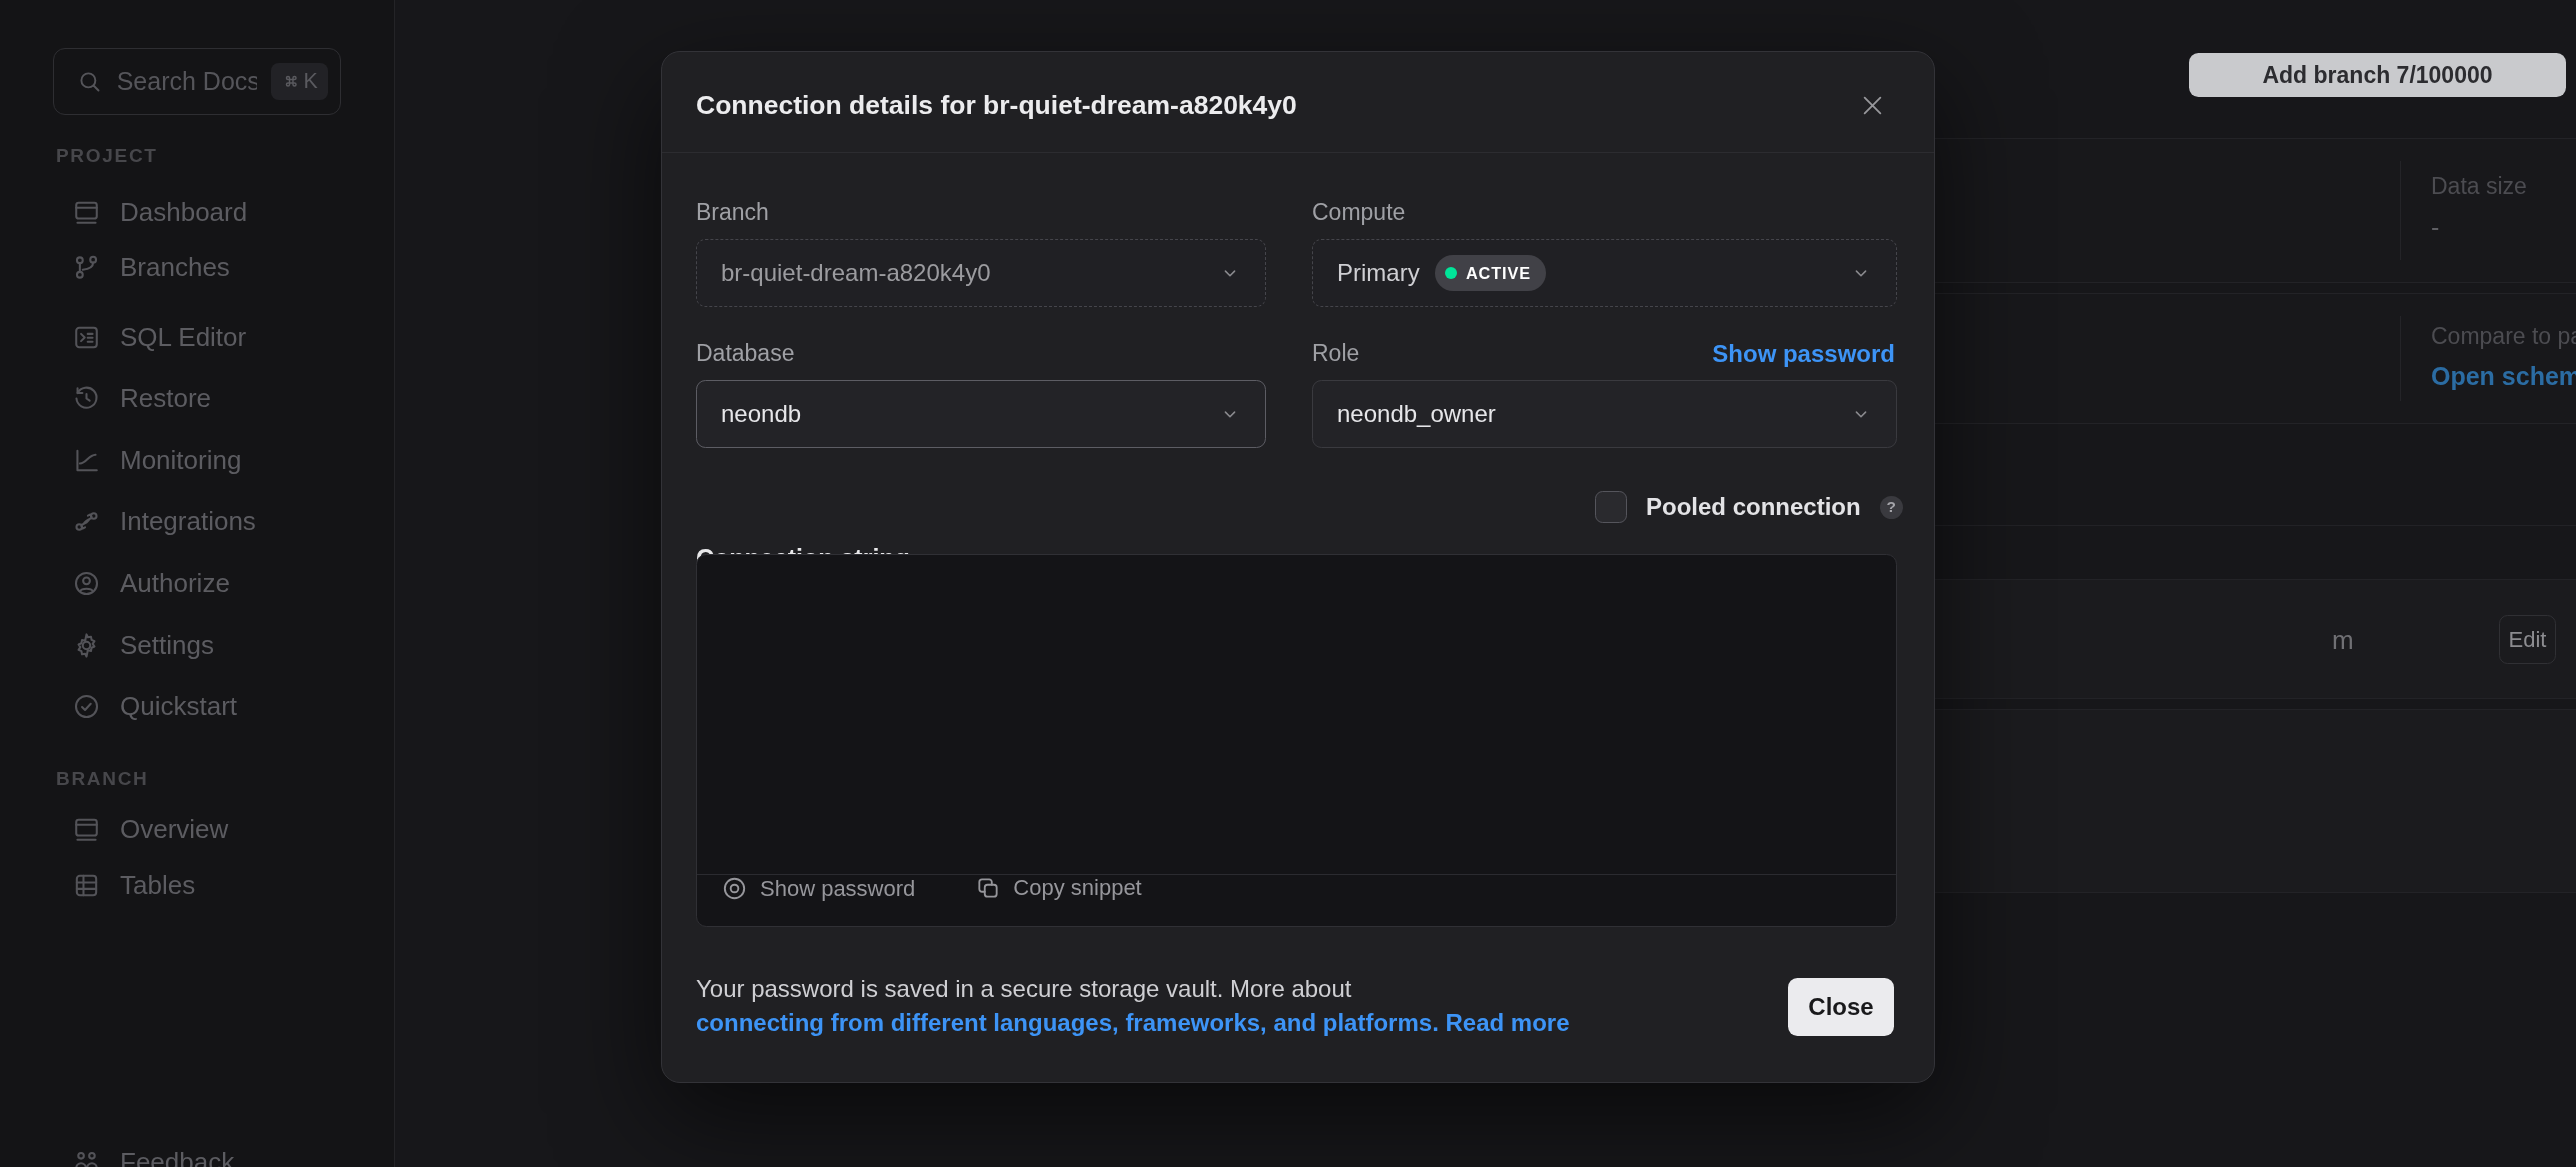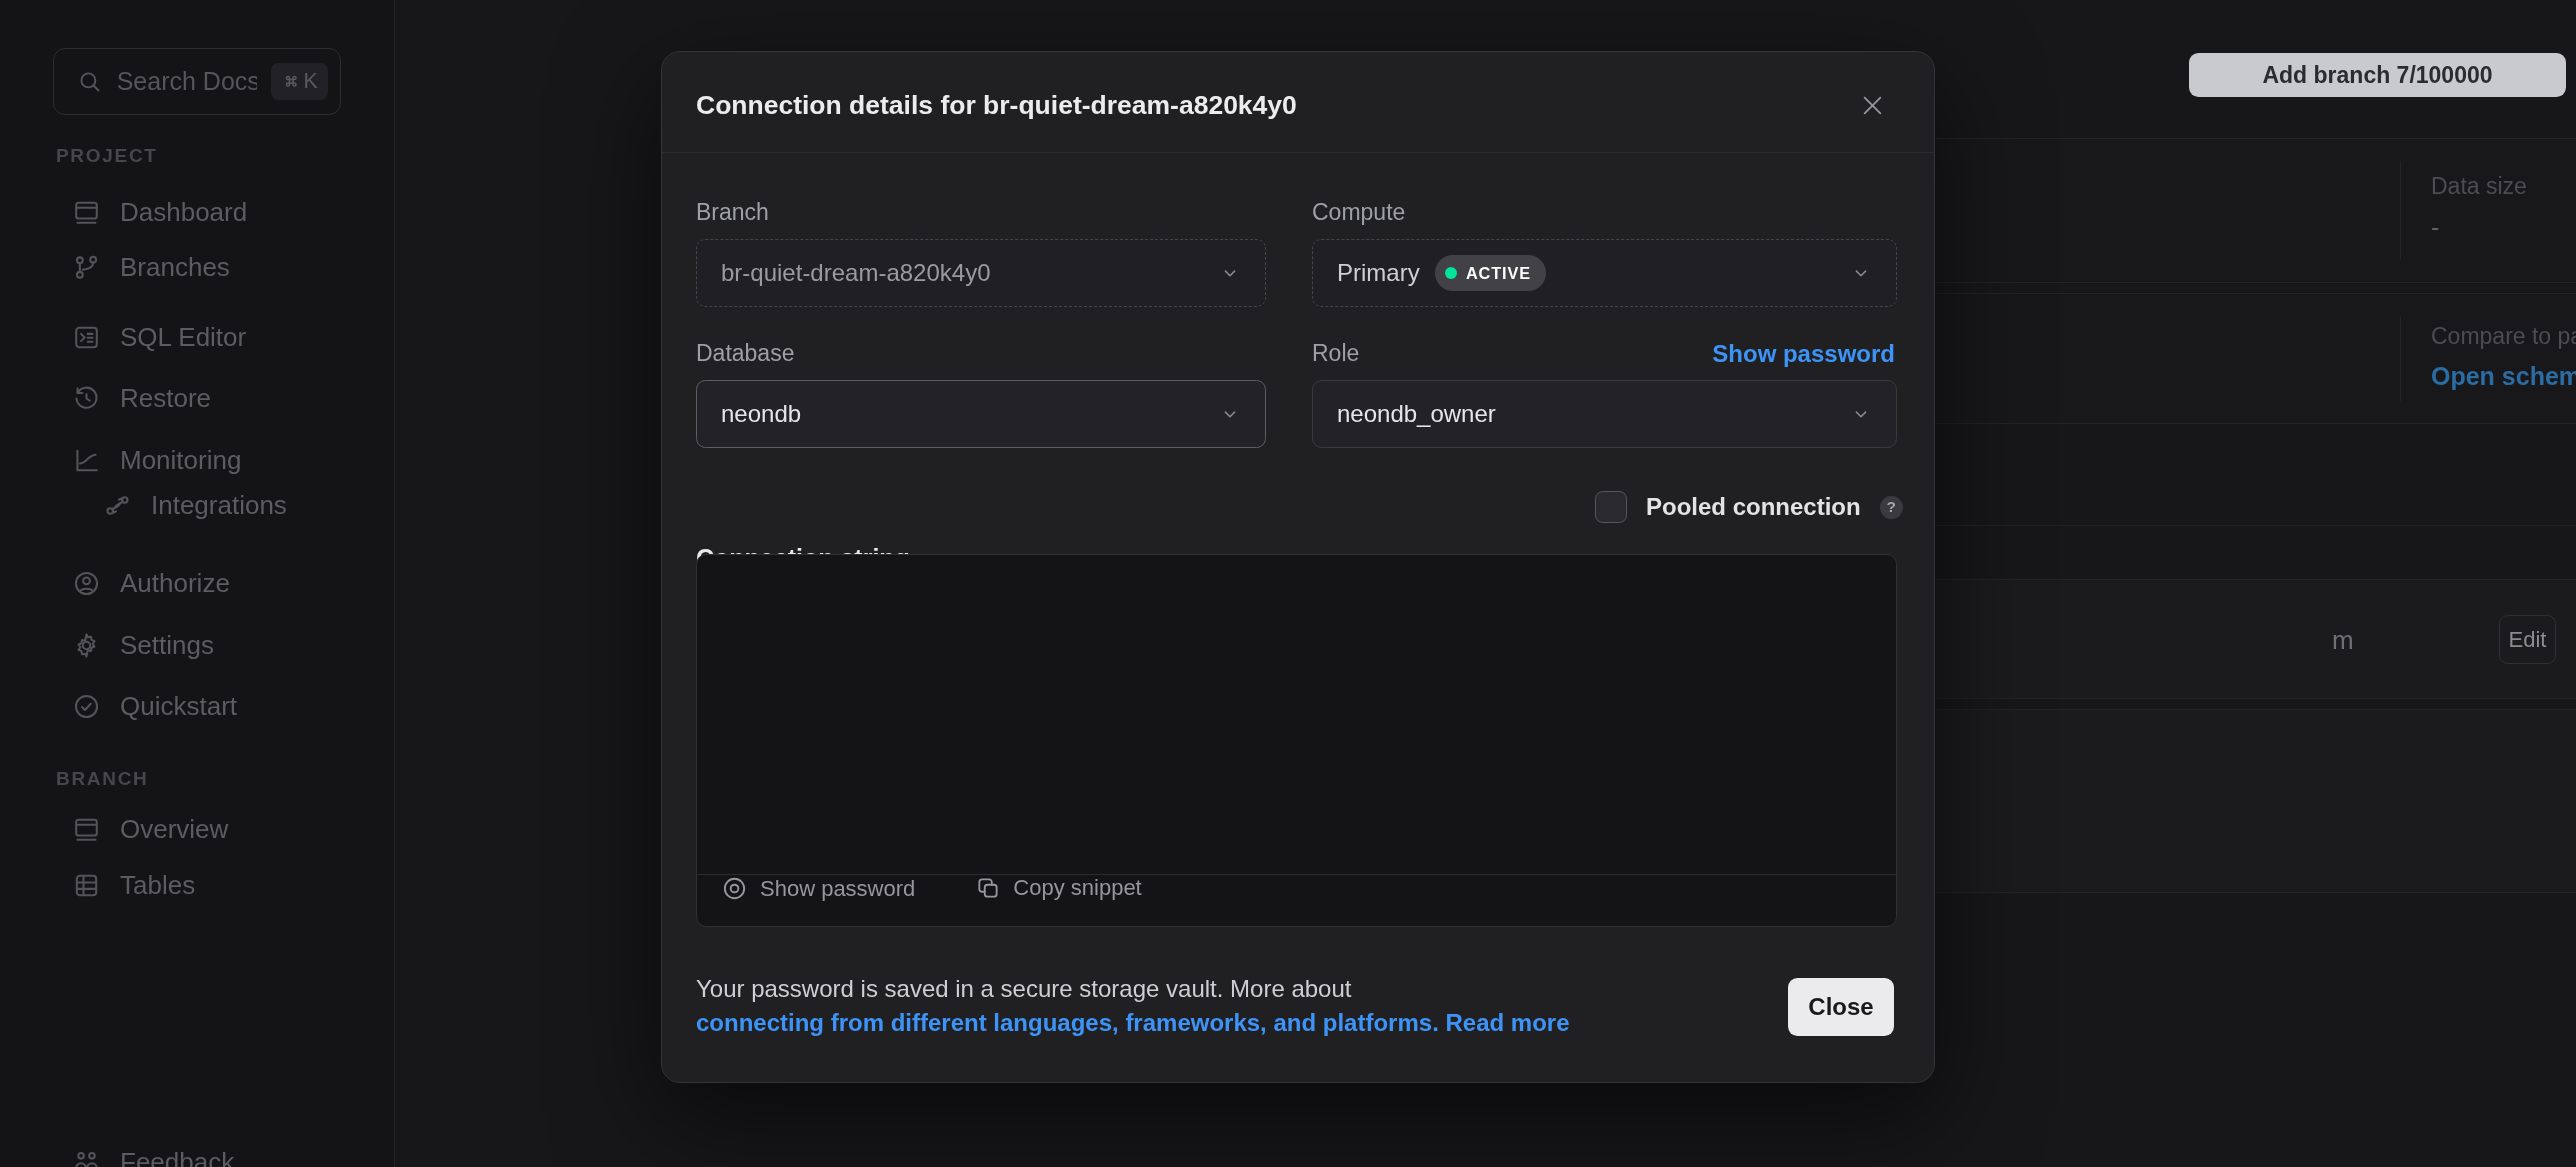--- a/index.html
+++ b/index.html
@@ -157,21 +157,21 @@
     </div>
     <div class="navitem" style="top:429px;">
       <span class="nico">
           <svg class="ico" width="29" height="29" viewBox="0 0 24 24">
             <path d="M4.5 4v16h16"></path>
             <path d="M6.5 14.5c5.5-.3 7-7 13-7.3"></path>
           </svg>
         </span>
       <span>Monitoring</span>
     </div>
-    <div class="navitem" style="top:474px;margin-left:31px;">
+    <div class="navitem" style="top:490px;">
       <span class="nico">
           <svg class="ico" width="29" height="29" viewBox="0 0 24 24">
             <circle cx="6" cy="16.5" r="2.3"></circle>
             <circle cx="18" cy="7.5" r="2.3"></circle>
             <path d="M8 14.7c3-1 5.5-3 6.6-5M16 9.3c-3 1-5.5 3-6.6 5"></path>
             <path d="M13.2 7.2l2-1 1 2"></path>
             <path d="M10.8 16.8l-2 1-1-2"></path>
           </svg>
         </span>
       <span>Integrations</span>

